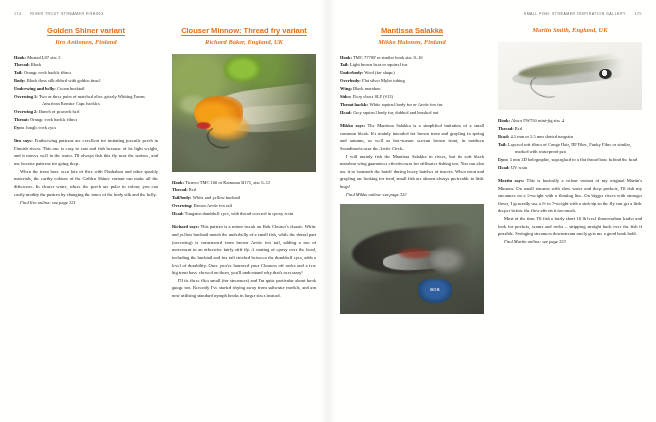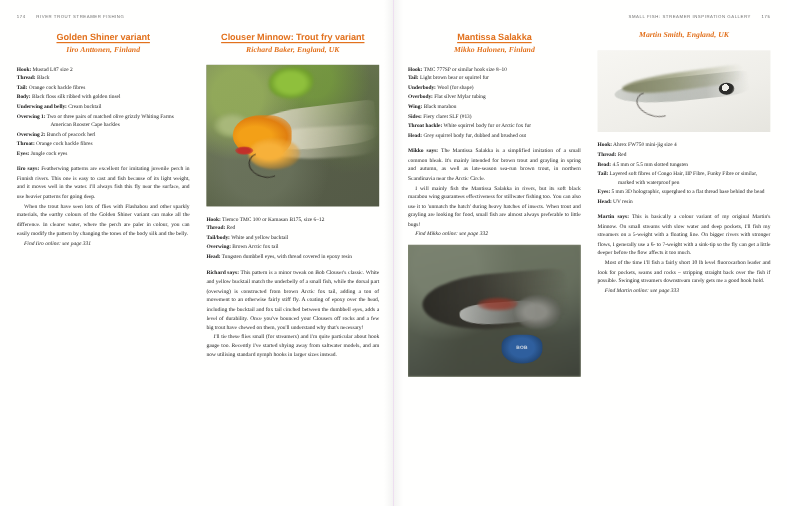--- a/index.html
+++ b/index.html
@@ -11,21 +11,21 @@
     height: 422px;
     background: #ffffff;
     font-family: "Liberation Serif", serif;
     overflow: hidden;
   }
   .spread {
     position: relative;
     width: 656px;
     height: 422px;
     display: flex;
-    background: #f0abfc;
+    background: #4c1d95;
   }
   .page {
     position: relative;
     width: 328px;
     height: 422px;
     background: #fffffe;
     box-sizing: border-box;
   }
   .page.left  { padding: 26px 12px 14px 14px; }
   .page.right { padding: 26px 3px 14px 12px; }
@@ -373,21 +373,21 @@
         <div class="prose">
           <p><span class="says">Iiro says:</span><span> Featherwing patterns are excellent for imitating juvenile perch in Finnish rivers. This one is easy to cast and fish because of its light weight, and it moves well in the water. I'll always fish this fly near the surface, and use heavier patterns for going deep.</span></p>
           <p><span>When the trout have seen lots of flies with Flashabou and other sparkly materials, the earthy colours of the Golden Shiner variant can make all the difference. In clearer water, where the perch are paler in colour, you can easily modify the pattern by changing the tones of the body silk and the belly.</span></p>
           <span class="finditalic">Find Iiro online: see page 331</span>
         </div>
 
         <div class="col-spacer-md"></div>
       </div>
 
       <div class="col">
-        <div class="fly-title">Clouser Minnow: Trout fry variant</div>
+        <div class="fly-title">Clouser Minnow: Thread fry variant</div>
         <div class="fly-author">Richard Baker, England, UK</div>
 
         <div class="photo ph-clouser">
           <div class="bg"></div>
           <div class="leaf1"></div>
           <div class="leaf2"></div>
           <div class="fly-wing"></div>
           <div class="fly-wing2"></div>
           <div class="fly-orange"></div>
           <div class="fly-orange2"></div>

